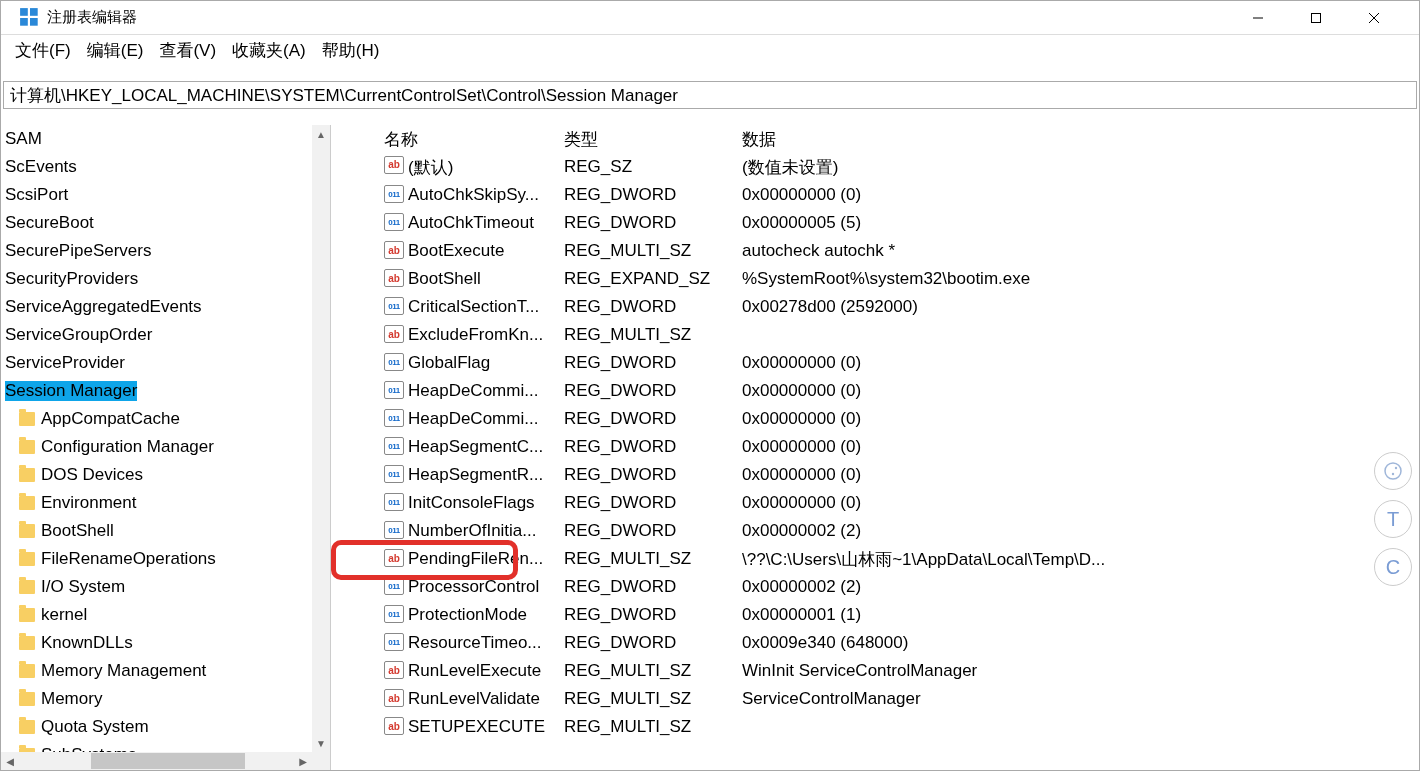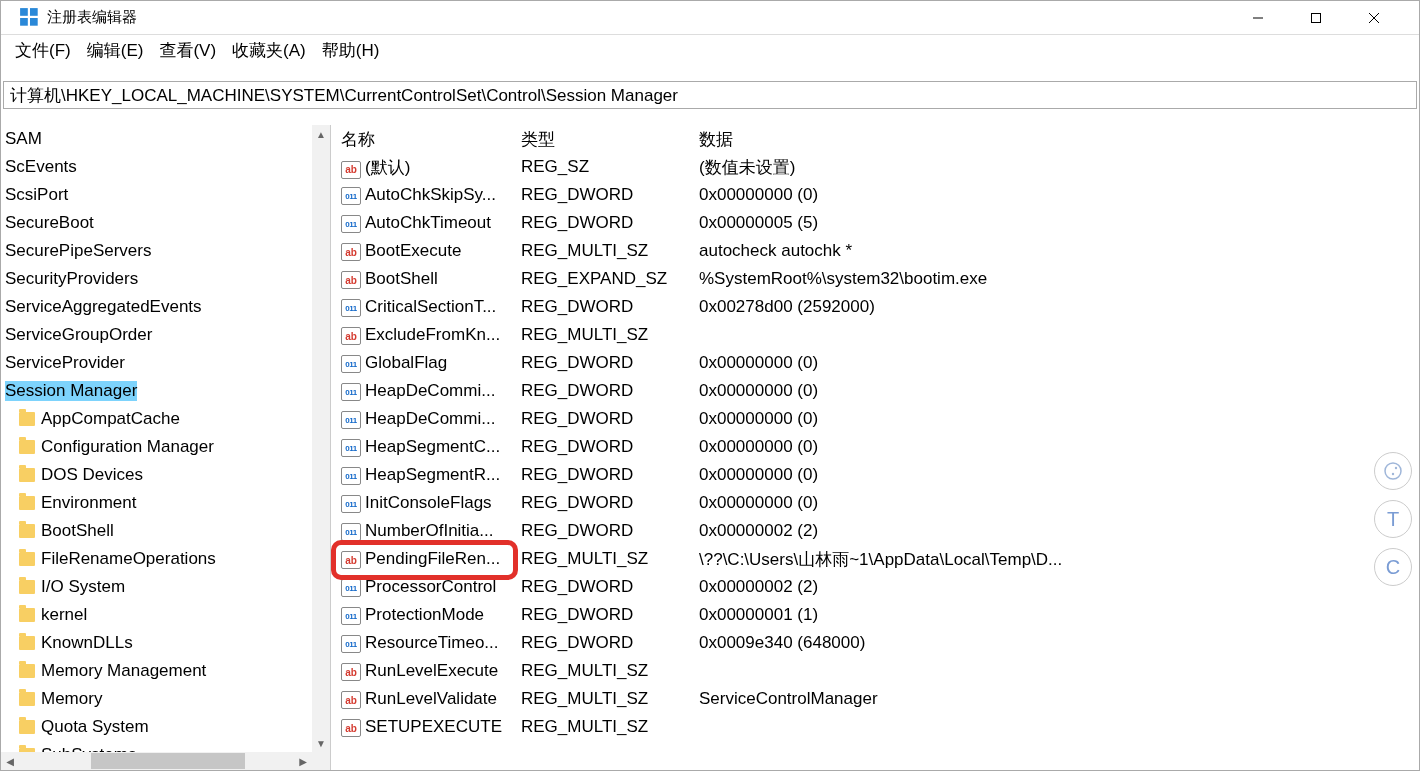--- a/index.html
+++ b/index.html
@@ -76,21 +76,21 @@
   .tree-item .folder-icon::before {
     content: "";
     position: absolute;
     top: -3px; left: 0;
     width: 7px; height: 3px;
     background: #f8cf63;
     border-radius: 1px 1px 0 0;
   }
   .tree-item.child { padding-left: 18px; }
   .tree-item.selected .label {
-    background: #7dd3fc;
+    background: #0ea5e9;
   }
   .tree-vscroll {
     position: absolute; right: 0; top: 0; bottom: 18px;
     width: 18px;
     background: #f1f1f1;
     display: flex; flex-direction: column; align-items: center;
   }
   .tree-vscroll .arrow {
     width: 18px; height: 18px;
     display:flex; align-items:center; justify-content:center;
@@ -116,32 +116,32 @@
   .tree-hscroll .thumb {
     position: absolute; top: 1px; bottom: 1px;
     background: #c6c6c6;
   }
   .tree-corner {
     position: absolute; right:0; bottom:0; width:18px; height:18px;
     background:#f1f1f1;
   }
 
   .list-pane {
-    flex: 1; overflow: hidden; position: relative;
+    flex: 1; overflow: hidden; position: relative; padding-left: 43px;
   }
   .list-header, .list-row {
     display: grid;
     grid-template-columns: 180px 178px 1fr;
     align-items: center;
     padding-left: 6px;
     height: 28px;
   }
   .list-header { font-weight: 400; }
   .list-header .cell { border-right: 0px solid #ddd; padding-left: 4px; }
-  .list-row .name-cell { display: flex; align-items: flex-end; gap: 4px; white-space: nowrap; }
+  .list-row .name-cell { display: flex; align-items: flex-start; gap: 4px; white-space: nowrap; }
   .list-row .cell { white-space: nowrap; overflow: hidden; text-overflow: clip; padding-left: 4px;}
   .icon-sz, .icon-dw {
     width: 20px; height: 18px; display: inline-flex; align-items:center; justify-content:center;
     font-size: 10px; font-weight: bold;
     border: 1px solid #888; border-radius: 2px;
     background: #fff;
     flex-shrink: 0;
   }
   .icon-sz { color: #d43a2f; }
   .icon-sz::after { content: "ab"; }
@@ -471,20 +471,21 @@
             </div>
             <div class="cell">REG_DWORD</div>
             <div class="cell">0x0009e340 (648000)</div>
           </div>
           <div class="list-row">
             <div class="name-cell cell">
               <span class="icon-sz"></span>
               <span>RunLevelExecute</span>
             </div>
             <div class="cell">REG_MULTI_SZ</div>
+            <div class="cell">WinInit ServiceControlManager</div>
           </div>
           <div class="list-row">
             <div class="name-cell cell">
               <span class="icon-sz"></span>
               <span>RunLevelValidate</span>
             </div>
             <div class="cell">REG_MULTI_SZ</div>
             <div class="cell">ServiceControlManager</div>
           </div>
           <div class="list-row">

